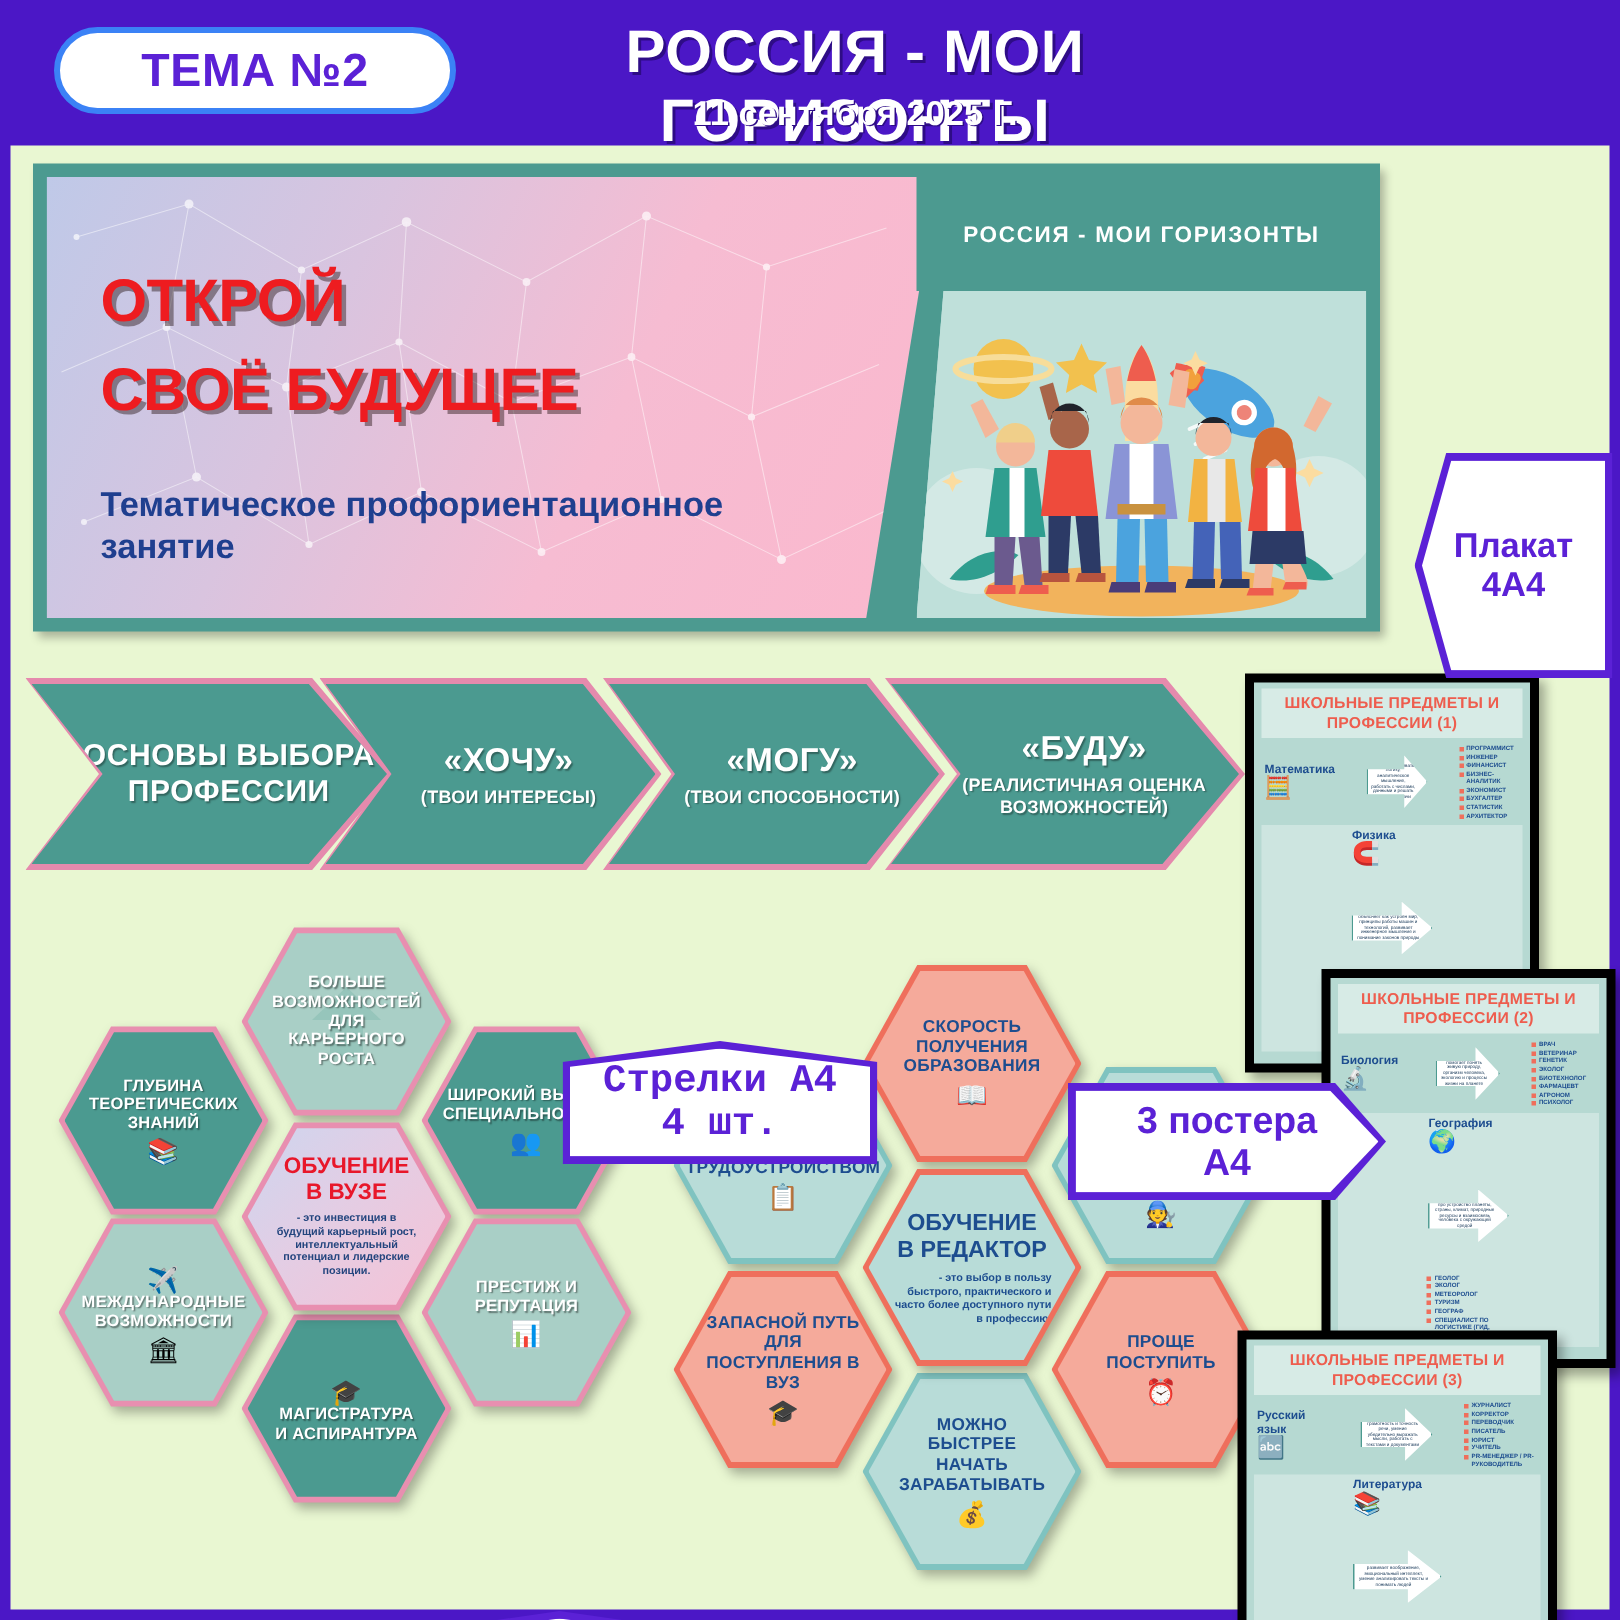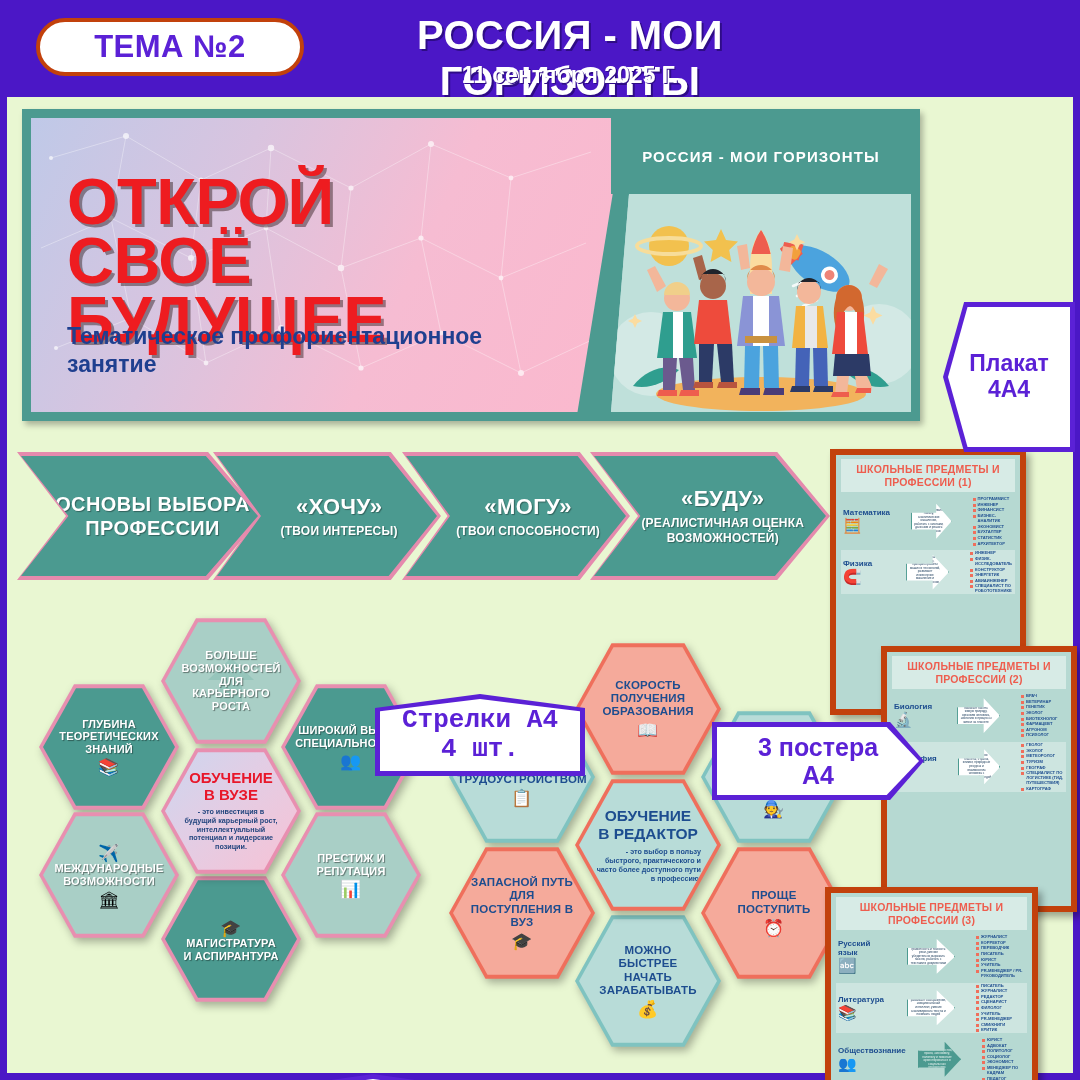--- a/index.html
+++ b/index.html
@@ -9,21 +9,21 @@
     font-family: "Liberation Sans", sans-serif;
     background: #4a17c4;
     overflow: hidden;
   }
   #root { position: relative; width: 1080px; height: 1080px; background: #4b17c6; }
 
   
   .header { position: absolute; left: 0; top: 0; width: 1080px; height: 97px; }
   .theme-pill {
     position: absolute; left: 36px; top: 18px; width: 268px; height: 58px;
-    background: #ffffff; border: 4px solid #c2410c; border-radius: 30px;
+    background: #ffffff; border: 4px solid #3b82f6; border-radius: 30px;
     display: flex; align-items: center; justify-content: center;
   }
   .theme-pill span {
     color: #5b21d6; font-size: 31px; font-weight: 700; letter-spacing: .5px;
     font-family: "Liberation Sans", sans-serif;
   }
   .header-title {
     position: absolute; left: 330px; top: 12px; width: 480px;
     text-align: center; color: #ffffff; font-size: 40px; font-weight: 700;
     letter-spacing: .4px; line-height: 46px;
@@ -65,21 +65,21 @@
     background: #4c9a90;
     display: flex; align-items: center; justify-content: center;
     text-align: center;
   }
   .banner-tag span {
     color: #ffffff; font-size: 15px; font-weight: 700; letter-spacing: 1.1px;
     line-height: 21px;
   }
   .banner-h1 {
     position: absolute; left: 36px; top: 54px; width: 520px;
-    color: #ee1c20; font-size: 65px; font-weight: 700; line-height: 59px;
+    color: #ee1c20; font-size: 40px; font-weight: 700; line-height: 59px;
     letter-spacing: -.5px;
     text-shadow: 3px 3px 0 rgba(40,20,20,.45);
   }
   .banner-sub {
     position: absolute; left: 36px; top: 204px; width: 480px;
     color: #1f3f8f; font-size: 23px; font-weight: 700; line-height: 28px;
   }
   .banner-art {
     position: absolute; right: 0; top: 76px; width: 300px; height: 218px;
     background: #bfe0da;
@@ -188,30 +188,30 @@
   .col.mint .hx-out { background: #7fc3c0; }
   .col.mint .hx-in  { background: #b8dcd8; }
   .col.center .hx-out { background: #ef6f5c; }
   .col.center .hx-in  { background: #b8dcd8; }
   .col.center .hx-title { color: #1d4d8f; font-size: 15.5px; font-weight: 700; line-height: 1.12; }
   .col.center .hx-body  { color: #1d4d8f; font-size: 7.2px; line-height: 1.25; margin-top: 5px; font-weight: 700; text-align: right; }
   .hx-art { font-size: 17px; line-height: 1; margin-top: 4px; }
 
   
   .poster {
-    position: absolute; background: #c2410c; padding: 6px;
+    position: absolute; background: #000000; padding: 6px;
     box-shadow: 4px 5px 7px rgba(0,0,0,.33);
   }
   .poster-in { width: 100%; height: 100%; background: #b6d9d2; padding: 4px 5px; }
   .poster-title {
     color: #ee5d4e; font-size: 10.5px; font-weight: 700; text-align: center;
     line-height: 1.2; background: #d7ebe6; padding: 4px 2px; letter-spacing: .2px;
   }
   .psec { display: flex; align-items: center; gap: 19px; margin-top: 4px; }
-  .psec.alt { background: #cde5e0; }
+  .psec.alt { background: #cde5e0; flex-direction: column; }
   .psec-l { width: 33%; padding: 2px; }
   .psec-subj { color: #1d4d8f; font-size: 8px; font-weight: 700; }
   .psec-ico { font-size: 15px; line-height: 1.1; margin-top: 1px; }
   .psec-arrow {
     width: 31%; height: 38px; background: #ffffff; border: 1px solid #4c9a90;
     clip-path: polygon(0 28%, 62% 28%, 62% 4%, 100% 50%, 62% 96%, 62% 72%, 0 72%);
     display: flex; align-items: center; justify-content: center;
   }
   .psec-arrow.filled { background: #4c9a90; }
   .psec-arrow .atxt { font-size: 3.1px; color: #21405f; line-height: 1.15; padding: 0 7px 0 2px; text-align: center; }

